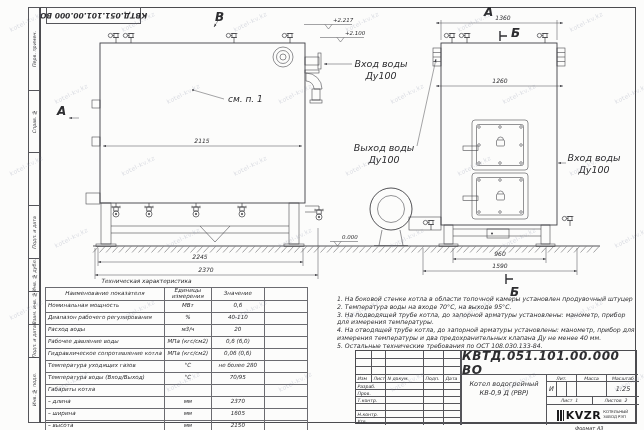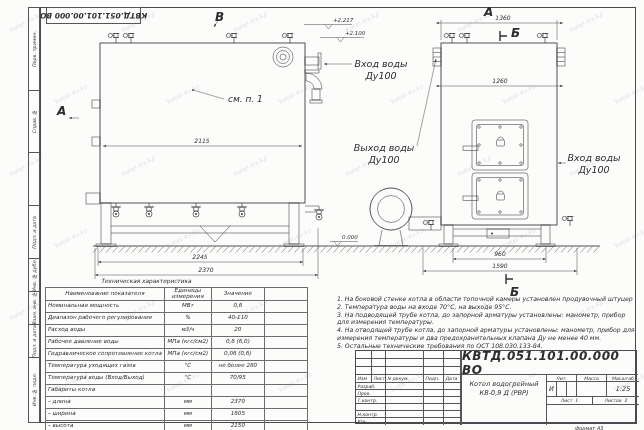--- a/index.html
+++ b/index.html
@@ -490,20 +490,28 @@
           <span>Лист</span>
           <span>1</span>
         </div>
         <div class="mcell" style="width:46px;border-right:none;gap:3px;justify-content:center;">
           <span>Листов</span>
           <span>2</span>
         </div>
       </div>
     </div>
 
+    <div class="logo">
+      <span class="bars"></span>
+      <span class="kvzr">KVZR</span>
+      <span class="co">
+        <div>КОТЕЛЬНЫЙ</div>
+        <div>ЗАВОД РЭП</div>
+      </span>
+    </div>
   </div>
 
   <div class="fmt">Формат А3</div>
 
   <div class="wm">
       <span style="left: 8px; top: 18px;">kotel-kv.kz</span>
       <span style="left: 120px; top: 18px;">kotel-kv.kz</span>
       <span style="left: 232px; top: 18px;">kotel-kv.kz</span>
       <span style="left: 344px; top: 18px;">kotel-kv.kz</span>
       <span style="left: 456px; top: 18px;">kotel-kv.kz</span>

